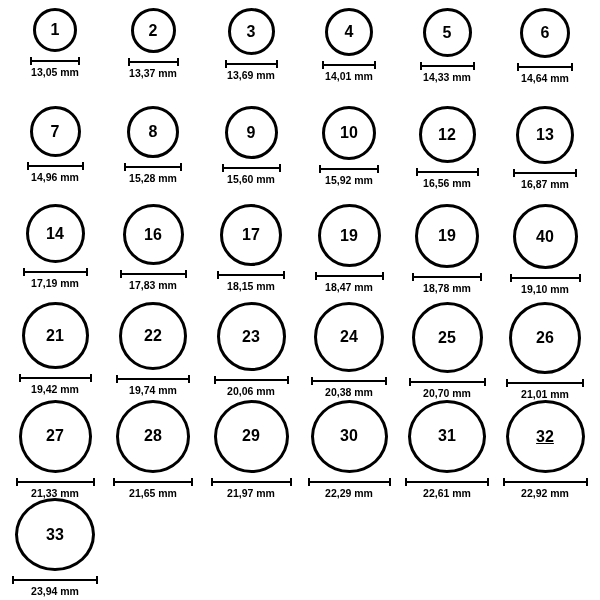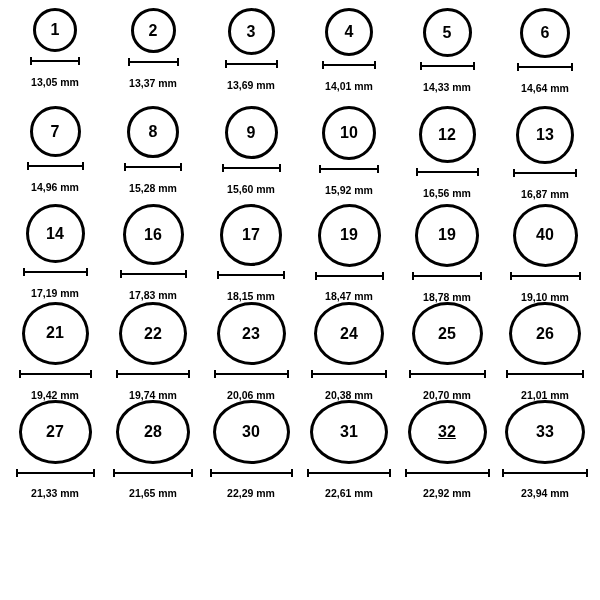--- a/index.html
+++ b/index.html
@@ -67,21 +67,21 @@
   .measure .tick-right {
     position: absolute;
     top: 0;
     width: 2px;
     height: 8px;
     background: #000000;
   }
   .measure .tick-left { left: 0; }
   .measure .tick-right { right: 0; }
   .mm-text {
-    margin-top: 13px;
+    margin-top: 3px;
     font-size: 10.5px;
     font-weight: bold;
     line-height: 1;
     color: #000000;
     white-space: nowrap;
   }
 </style>
 </head>
 <body>
 
@@ -367,20 +367,31 @@
           <span class="ring-label">28</span>
         </div>
         <div class="measure" style="width: 80px;">
           <div class="bar"></div>
           <div class="tick-left"></div>
           <div class="tick-right"></div>
         </div>
         <div class="mm-text">21,65 mm</div>
       </div>
       <div class="ring-cell">
+        <div class="ring-circle" style="width: 75px; height: 75px;">
+          <span class="ring-label">29</span>
+        </div>
+        <div class="measure" style="width: 81px;">
+          <div class="bar"></div>
+          <div class="tick-left"></div>
+          <div class="tick-right"></div>
+        </div>
+        <div class="mm-text">21,97 mm</div>
+      </div>
+      <div class="ring-cell">
         <div class="ring-circle" style="width: 77px; height: 77px;">
           <span class="ring-label">30</span>
         </div>
         <div class="measure" style="width: 83px;">
           <div class="bar"></div>
           <div class="tick-left"></div>
           <div class="tick-right"></div>
         </div>
         <div class="mm-text">22,29 mm</div>
       </div>

